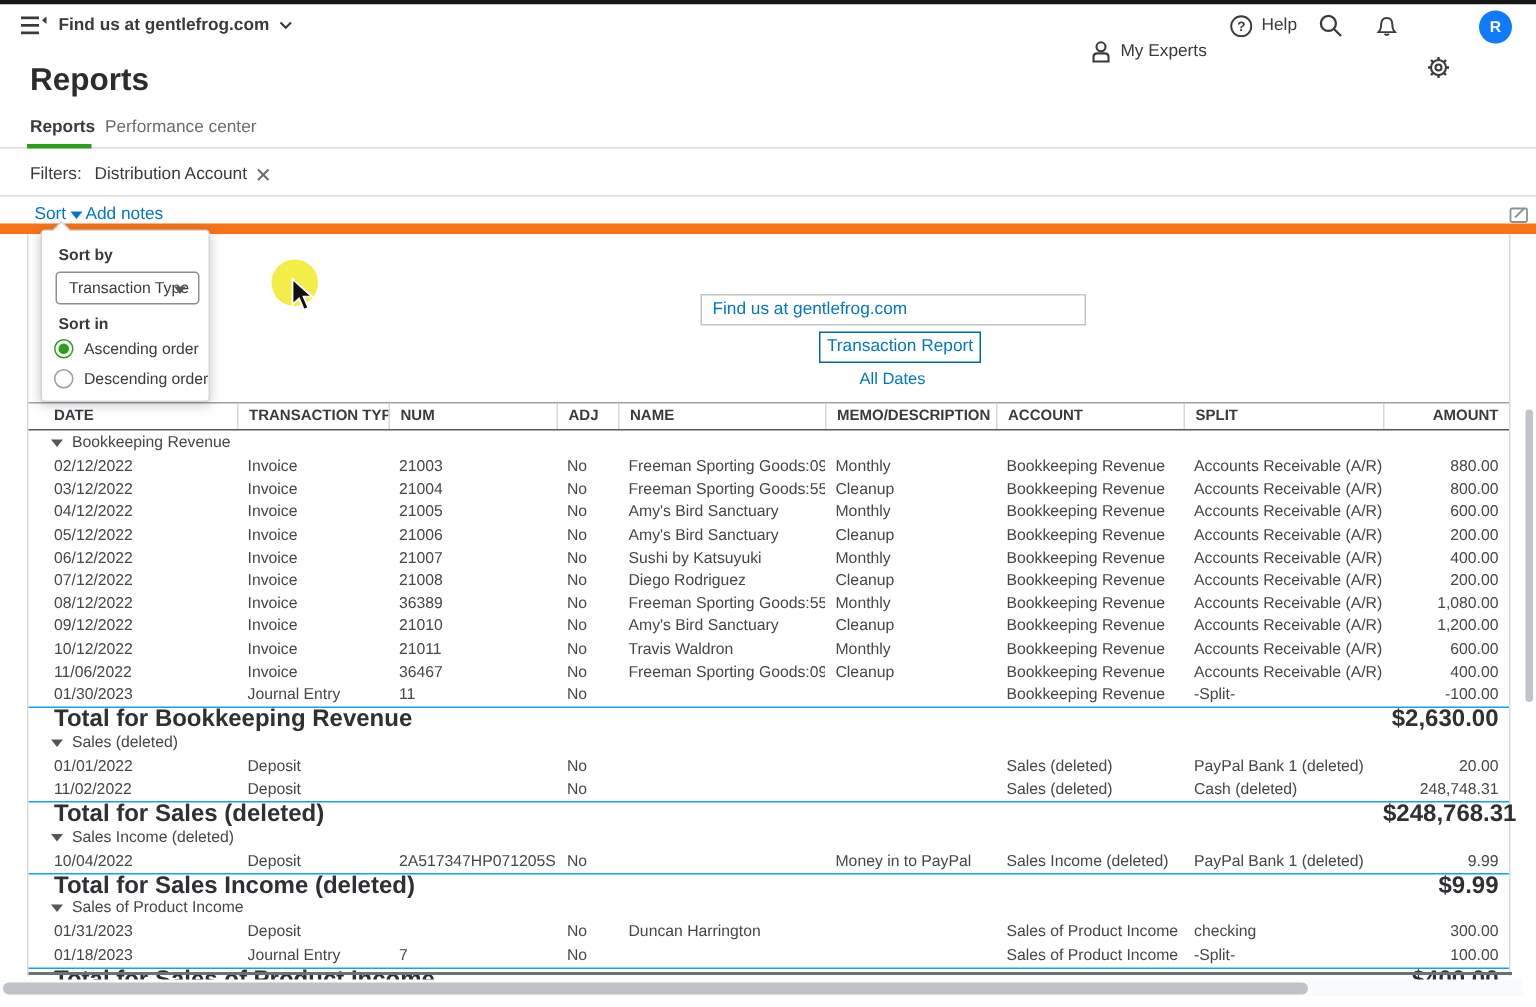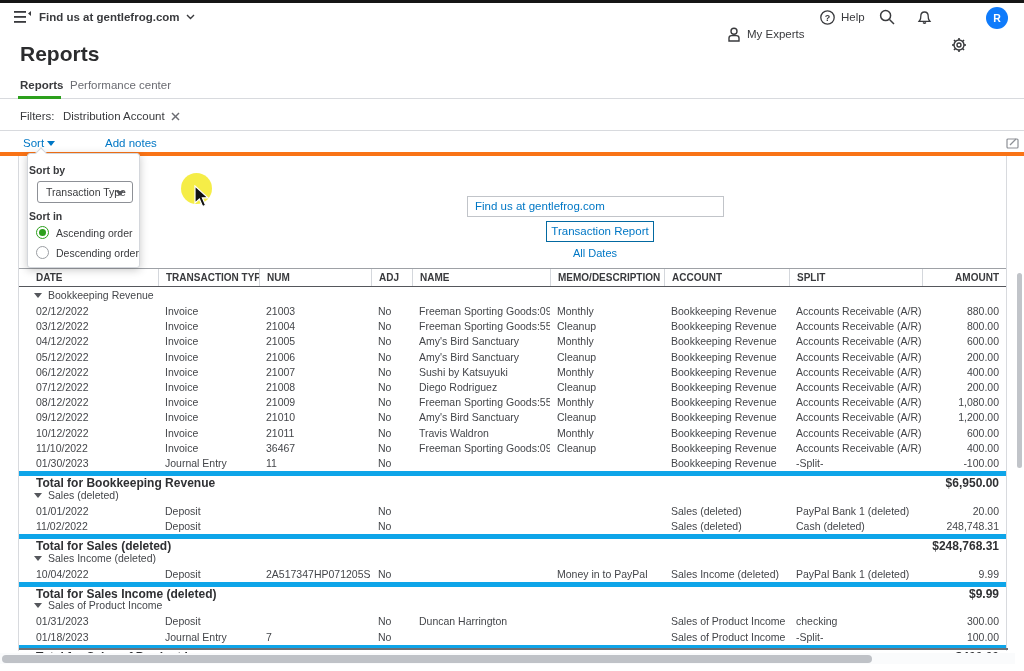--- a/index.html
+++ b/index.html
@@ -31,24 +31,24 @@
   .tab-underline { position:absolute; left:18px; top:17px; width:43px; height:3px; background:#2ca01c; }
 
   
   .filters-row { position:absolute; left:0; top:100px; width:1024px; height:31px; border-bottom:1px solid #d8dade; }
   .filters-label { position:absolute; left:20px; top:10px; font-size:11.5px; color:#393a3d; }
   .filter-chip { position:absolute; left:63px; top:10px; display:flex; gap:6px; align-items:center; }
   .filter-chip-label { font-size:11.5px; color:#393a3d; }
   .chip-x { cursor:pointer; }
 
   
-  .toolbar-row { position:absolute; left:0; top:131px; width:1024px; height:25px; border-bottom:4px solid #f97316; }
+  .toolbar-row { position:absolute; left:0; top:131px; width:1024px; height:25px; border-bottom:7px solid #f97316; }
   .link { font-size:11.5px; color:#0077c5; cursor:pointer; }
   .sort-link { position:absolute; left:23px; top:6px; display:flex; align-items:center; gap:3px; }
-  .addnotes-link { position:absolute; left:57px; top:6px;margin-left:48px; }
+  .addnotes-link { position:absolute; left:57px; top:6px; }
   .caret-down-blue { width:0; height:0; border-left:4px solid transparent; border-right:4px solid transparent; border-top:5px solid #0077c5; display:inline-block; }
   .export-icon { position:absolute; left:1006px; top:6px; cursor:pointer; }
 
   
   .report-card { position:absolute; left:18px; top:156px; width:989px; height:495px; border-left:1px solid #d8dade; border-right:1px solid #d8dade; background:#fff; }
   .rh-company { position:absolute; left:448px; top:40px; width:257px; height:21px; border:1px solid #c1c4c9; font-size:11.5px; color:#0077c5; line-height:19px; padding-left:7px; cursor:text; background:#fff; }
   .rh-title { position:absolute; left:527px; top:65px; width:108px; height:21px; border:1px solid #0369a1; font-size:11.5px; color:#0077c5; line-height:19px; text-align:center; cursor:text; background:#fff; }
   .rh-dates { position:absolute; left:527px; top:91px; width:98px; text-align:center; font-size:11px; color:#0077c5; cursor:pointer; }
 
   
@@ -57,30 +57,30 @@
   .hdr-row { height:19px; border-top:1px solid #9ea1a6; border-bottom:1px solid #55575c; }
   .hdr-cell { font-size:10px; font-weight:bold; color:#393a3d; line-height:18px; padding-left:7px; white-space:nowrap; overflow:hidden; border-left:1px solid #d4d7dc; }
   .hdr-cell:first-child { border-left:none; padding-left:17px; }
   .hdr-cell.amount { text-align:right; padding-right:7px; }
   .body-row { height:15.2px; line-height:15.2px; font-size:10.5px; color:#44464a; cursor:pointer; }
   .cell { padding-left:7px; white-space:nowrap; overflow:hidden; }
   .cell.first { padding-left:17px; }
   .cell.amount { text-align:right; padding-right:7px; }
   .section-row { height:17px; line-height:17px; font-size:10.5px; color:#44464a; padding-left:15px; display:flex; align-items:center; gap:6px; }
   .tri-down { width:0; height:0; border-left:4px solid transparent; border-right:4px solid transparent; border-top:5px solid #55575c; display:inline-block; cursor:pointer; }
-  .total-row { height:15.6px; line-height:15.6px; font-size:12px; font-weight:bold; color:#2f3033; border-top:5px solid #0ea5e9; }
+  .total-row { height:15.6px; line-height:15.6px; font-size:16px; font-weight:bold; color:#2f3033; border-top:1px solid #0ea5e9; }
   .total-label { grid-column:1/9; padding-left:17px; white-space:nowrap; }
   .total-amount { grid-column:9; text-align:right; padding-right:7px; }
   .tbl-bottom-line { position:absolute; left:0; top:492px; width:989px; height:2px; background:#6e7075; }
 
   
   .sort-popup { position:absolute; left:27px; top:153px; width:113px; height:115px; background:#fff;
     border:1px solid #d4d7dc; border-radius:3px; box-shadow:0 2px 8px rgba(0,0,0,.22); z-index:40; }
   .popup-notch { position:absolute; left:9px; top:-5px; width:8px; height:8px; background:#fff; border-left:1px solid #d4d7dc; border-top:1px solid #d4d7dc; transform:rotate(45deg); }
-  .popup-h { position:absolute; font-size:10.5px; font-weight:bold; color:#393a3d; left:1px; }
+  .popup-h { position:absolute; font-size:10.5px; font-weight:bold; color:#393a3d; left:11px; }
   .popup-select { position:absolute; left:9px; top:27px; width:96px; height:22px; border:1px solid #8d9096; border-radius:3px; background:#fff;
     font-size:10.5px; color:#393a3d; line-height:20px; padding-left:8px; cursor:pointer; }
   .popup-select .caret { position:absolute; right:8px; top:9px; width:0; height:0; border-left:4px solid transparent; border-right:4px solid transparent; border-top:5px solid #55575c; }
   .radio-row { position:absolute; left:8px; display:flex; align-items:center; gap:7px; cursor:pointer; }
   .radio { width:13px; height:13px; border-radius:50%; border:1px solid #9b9ea3; background:#fff; position:relative; flex:0 0 auto; }
   .radio.selected { border:1px solid #2ca01c; }
   .radio.selected::after { content:""; position:absolute; left:2px; top:2px; width:7px; height:7px; border-radius:50%; background:#2ca01c; }
   .radio-label { font-size:10.5px; color:#393a3d; white-space:nowrap; }
 
   
@@ -271,21 +271,21 @@
             <div class="cell">No</div>
             <div class="cell">Diego Rodriguez</div>
             <div class="cell">Cleanup</div>
             <div class="cell">Bookkeeping Revenue</div>
             <div class="cell">Accounts Receivable (A/R)</div>
             <div class="cell amount">200.00</div>
           </div>
           <div class="row body-row">
             <div class="cell first">08/12/2022</div>
             <div class="cell">Invoice</div>
-            <div class="cell">21009</div>
+            <div class="cell">36389</div>
             <div class="cell">No</div>
             <div class="cell">Freeman Sporting Goods:55 Twi...</div>
             <div class="cell">Monthly</div>
             <div class="cell">Bookkeeping Revenue</div>
             <div class="cell">Accounts Receivable (A/R)</div>
             <div class="cell amount">1,080.00</div>
           </div>
           <div class="row body-row">
             <div class="cell first">09/12/2022</div>
             <div class="cell">Invoice</div>
@@ -302,21 +302,21 @@
             <div class="cell">Invoice</div>
             <div class="cell">21011</div>
             <div class="cell">No</div>
             <div class="cell">Travis Waldron</div>
             <div class="cell">Monthly</div>
             <div class="cell">Bookkeeping Revenue</div>
             <div class="cell">Accounts Receivable (A/R)</div>
             <div class="cell amount">600.00</div>
           </div>
           <div class="row body-row">
-            <div class="cell first">11/10/2022</div>
+            <div class="cell first">11/06/2022</div>
             <div class="cell">Invoice</div>
             <div class="cell">36467</div>
             <div class="cell">No</div>
             <div class="cell">Freeman Sporting Goods:0969 ...</div>
             <div class="cell">Cleanup</div>
             <div class="cell">Bookkeeping Revenue</div>
             <div class="cell">Accounts Receivable (A/R)</div>
             <div class="cell amount">400.00</div>
           </div>
           <div class="row body-row">
@@ -325,21 +325,21 @@
             <div class="cell">11</div>
             <div class="cell">No</div>
             <div class="cell"></div>
             <div class="cell"></div>
             <div class="cell">Bookkeeping Revenue</div>
             <div class="cell">-Split-</div>
             <div class="cell amount">-100.00</div>
           </div>
           <div class="row total-row">
             <div class="total-label">Total for Bookkeeping Revenue</div>
-            <div class="total-amount">$6,950.00</div>
+            <div class="total-amount">$2,630.00</div>
           </div>
           <div class="section-row">
             <span class="tri-down"></span>
             <span>Sales (deleted)</span>
           </div>
           <div class="row body-row">
             <div class="cell first">01/01/2022</div>
             <div class="cell">Deposit</div>
             <div class="cell"></div>
             <div class="cell">No</div>

